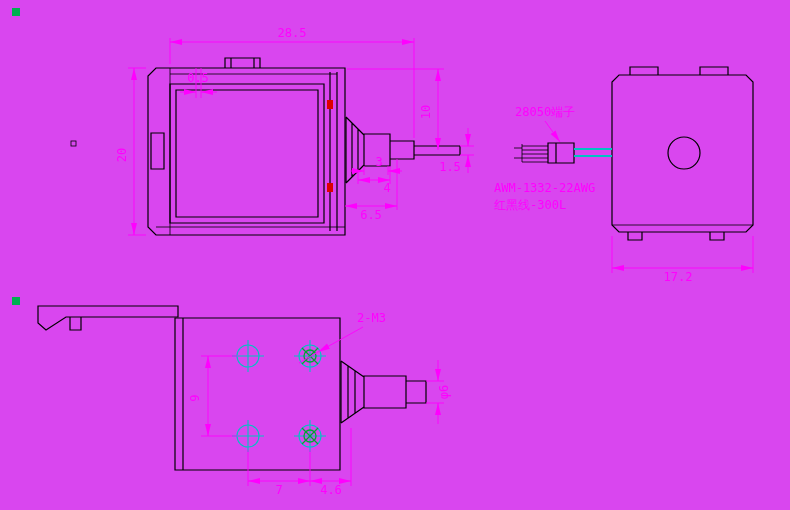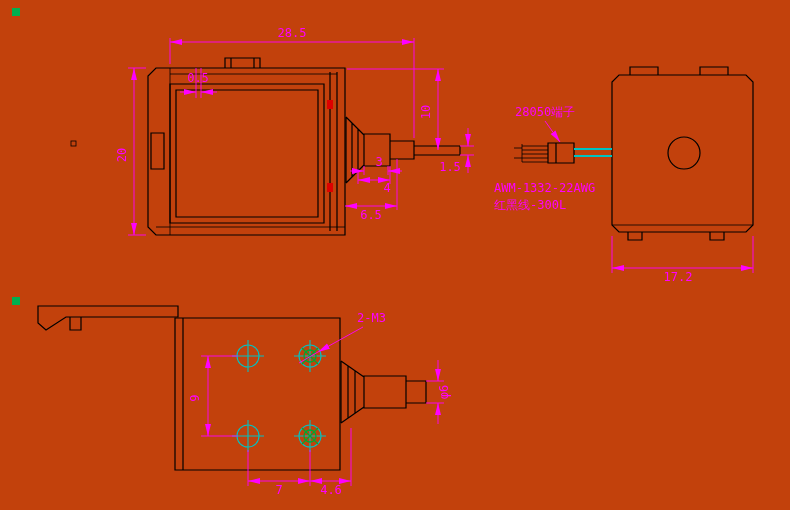--- a/index.html
+++ b/index.html
@@ -1,16 +1,16 @@
 <!DOCTYPE html>
 <html><head>
 <meta charset="utf-8">
 <style>
   html,body{margin:0;padding:0;background:#ffffff;}
-  .canvas{position:relative;width:790px;height:510px;background:#c2410c;overflow:hidden;}
+  .canvas{position:relative;width:790px;height:510px;background:#d946ef;overflow:hidden;}
   svg{display:block;}
   .ol{stroke:#000000;fill:none;stroke-width:1.2;}
   .olthin{stroke:#000000;fill:none;stroke-width:0.8;}
   .red{fill:#dd0000;stroke:none;}
   .cy{stroke:#00c3c3;fill:none;stroke-width:2;}
   .cyl{stroke:#00c3c3;fill:none;stroke-width:1.1;}
   .gr{stroke:#00a832;fill:none;stroke-width:1.3;}
   .grf{fill:#00b050;stroke:none;}
   .dl{stroke:#ff00ff;fill:none;stroke-width:0.9;}
   .arr2{marker-start:url(#arS);marker-end:url(#arE);}

